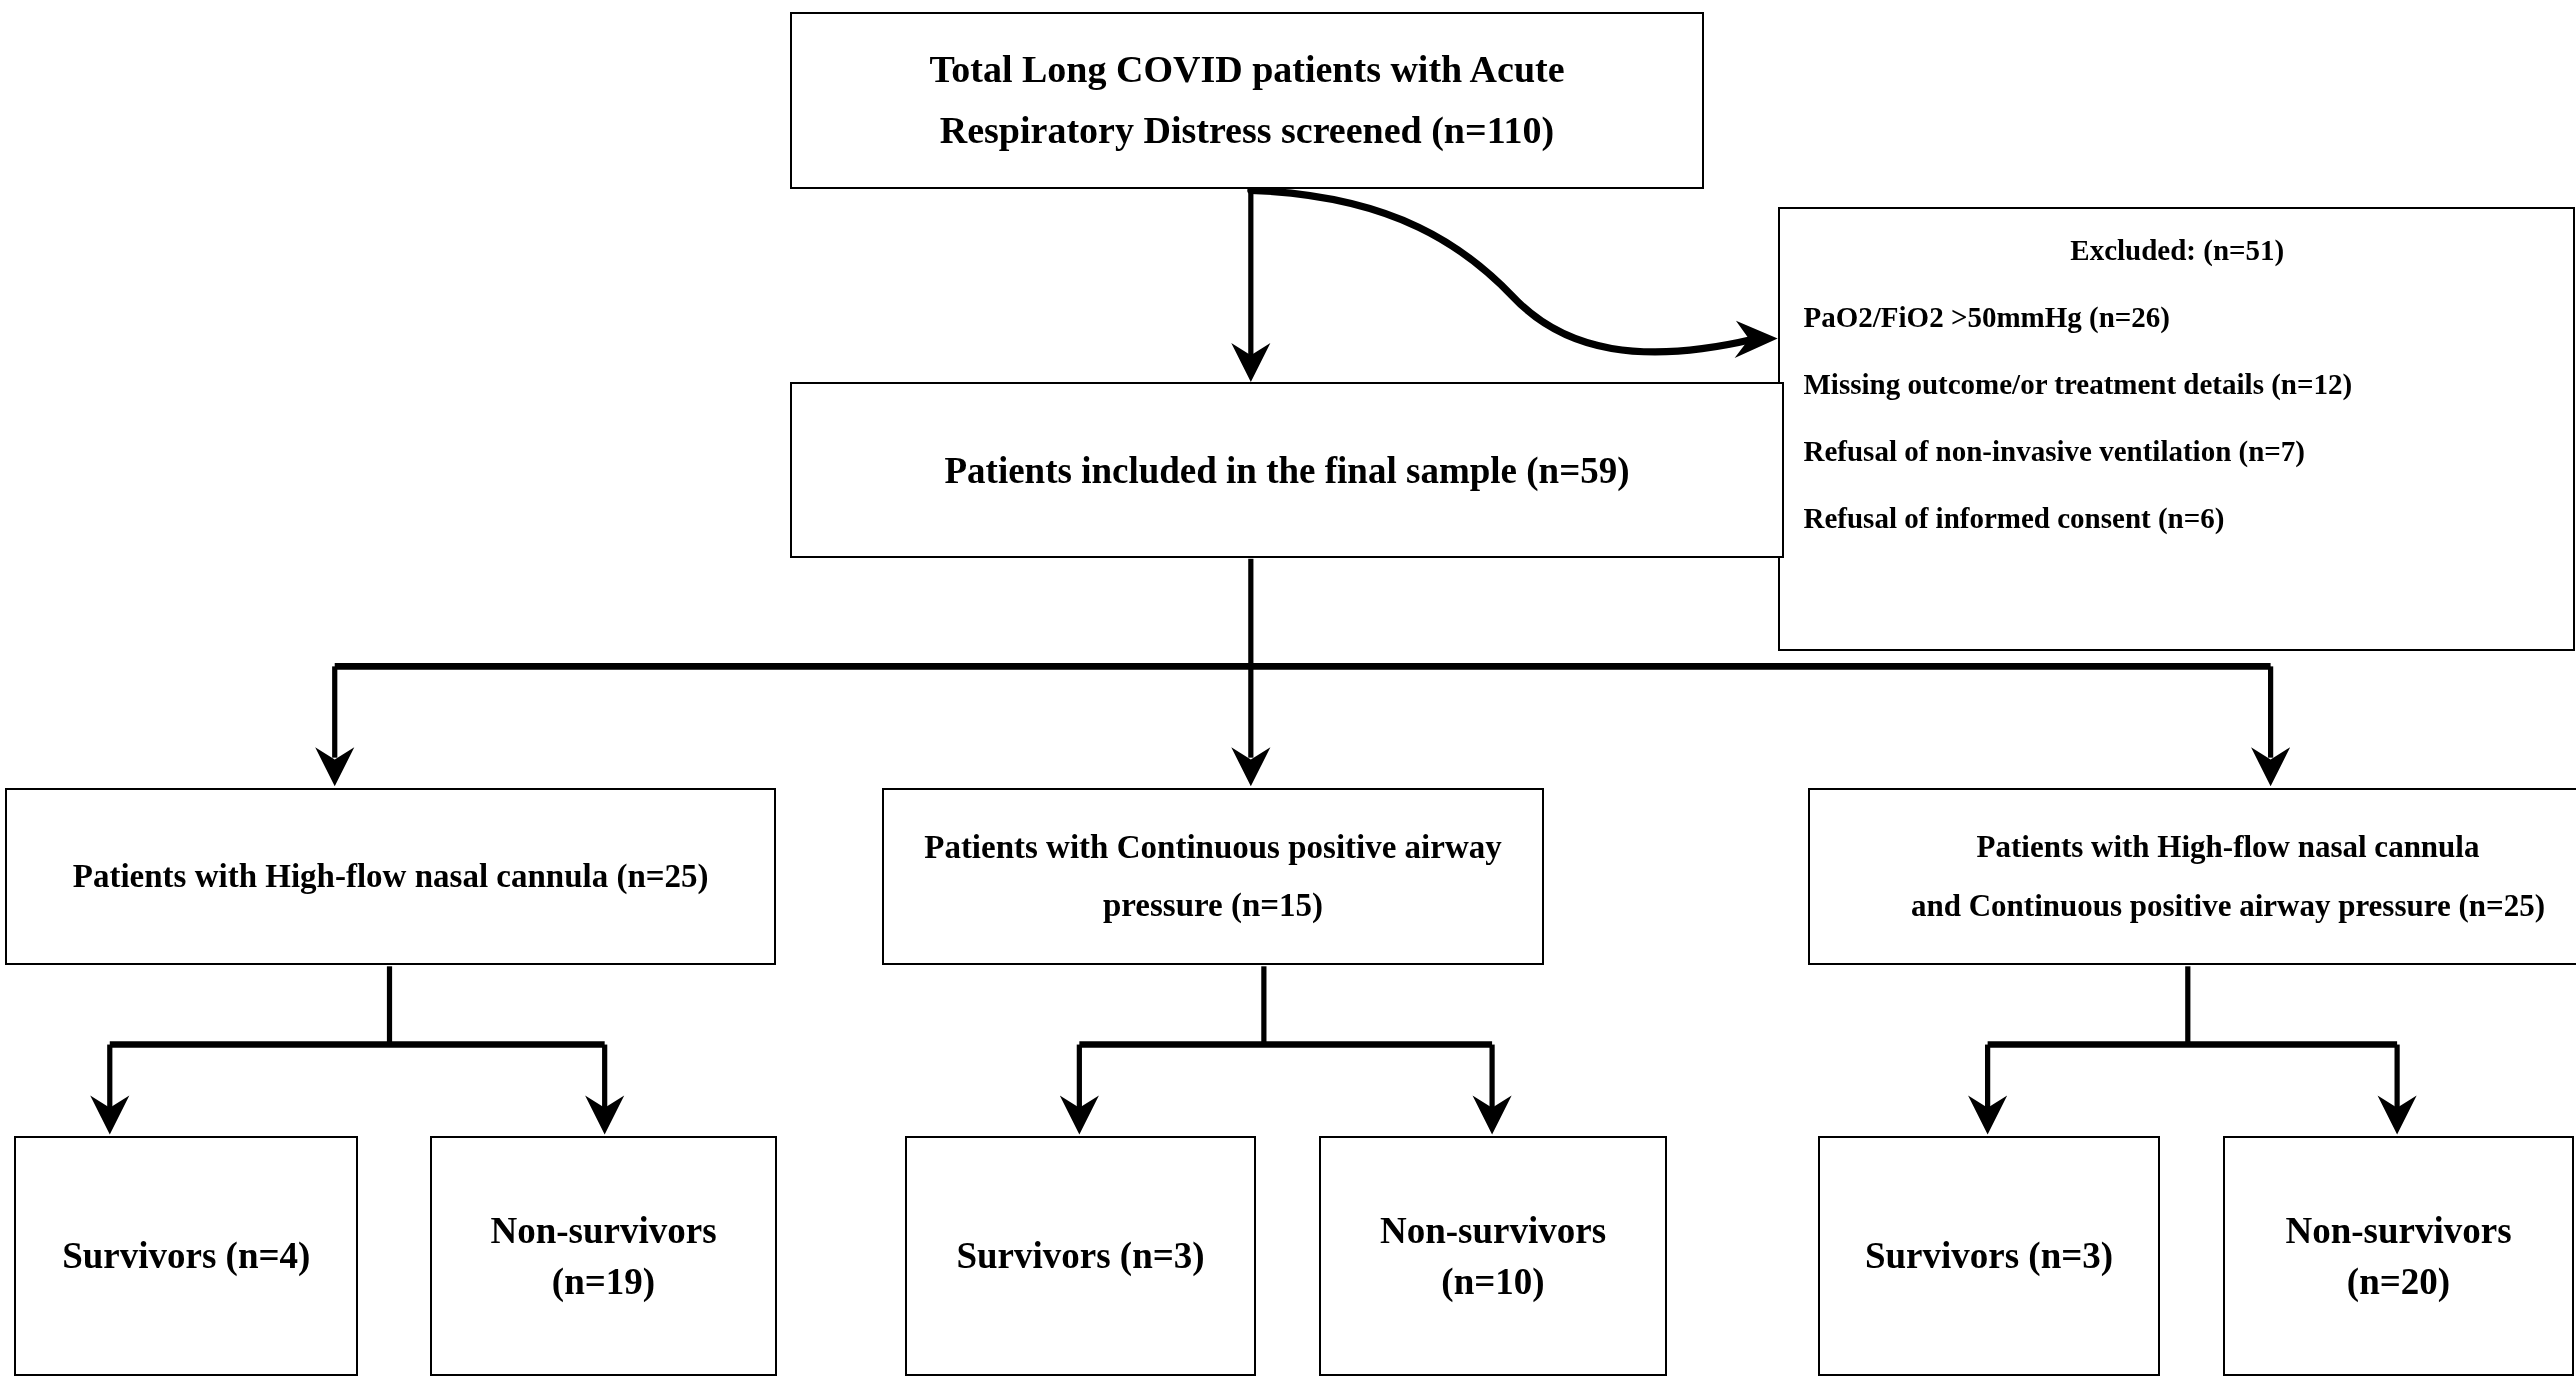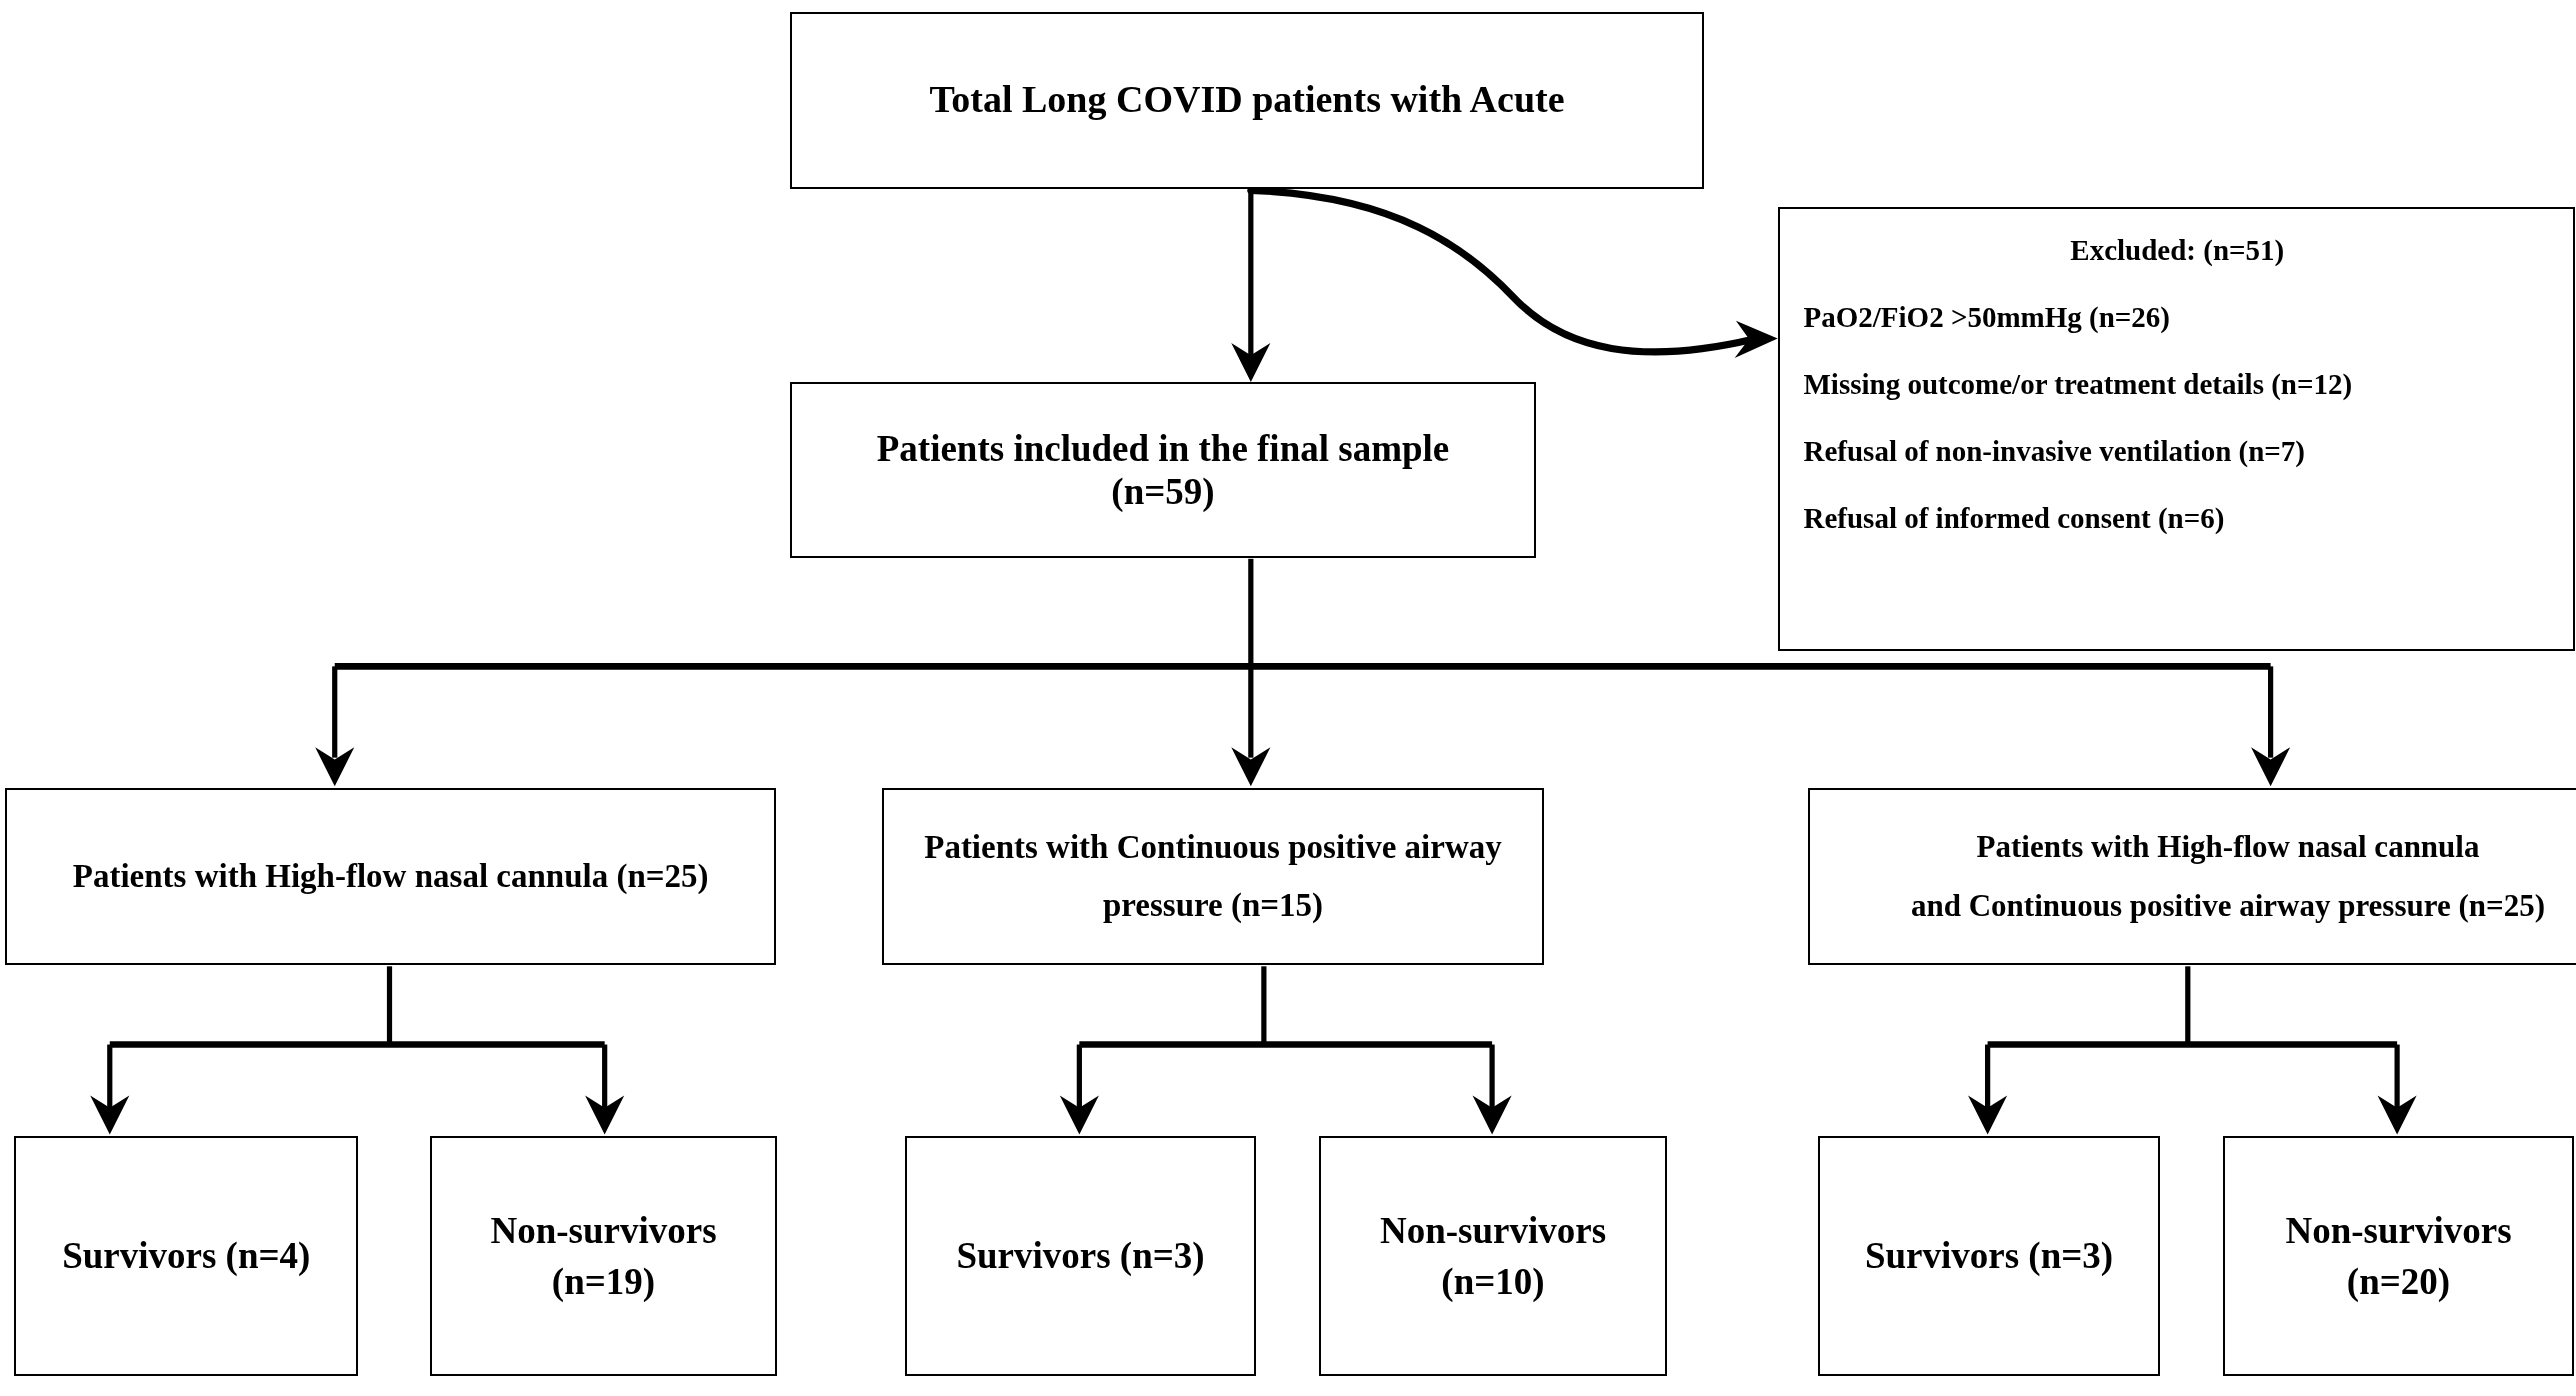--- a/index.html
+++ b/index.html
@@ -56,21 +56,21 @@
     text-align: center;
     margin-bottom: 38px;
   }
   #box-excluded .ex-item {
     display: block;
     margin-bottom: 38px;
   }
   #box-excluded .ex-item:last-child { margin-bottom: 9px; }
 
   #box-included {
-    left: 790px; top: 382px; width: 746px; height: 176px;
+    left: 790px; top: 382px; width: 994px; height: 176px;
     font-size: 37px;
   }
   #box-arm-hfnc {
     left: 5.2px; top: 788px; width: 771px; height: 177px;
     font-size: 33px; line-height: 1.75;
   }
   #box-arm-cpap {
     left: 882px; top: 788px; width: 662px; height: 177px;
     font-size: 33px; line-height: 1.75;
   }
@@ -146,20 +146,21 @@
       <line x1="3048" y1="1602" x2="3048" y2="1700" stroke="#000" stroke-width="8"></line>
       <line x1="3676" y1="1602" x2="3676" y2="1700" stroke="#000" stroke-width="8"></line>
       <polygon points="3048,1740 3018,1680 3048,1699 3078,1680" fill="#000"></polygon>
       <polygon points="3676,1740 3646,1680 3676,1699 3706,1680" fill="#000"></polygon>
     </g>
   </svg>
 
   <div class="box" id="box-screened">
     <div class="inner">
       <span class="line">Total Long COVID patients with Acute</span>
+      <span class="line">Respiratory Distress screened (n=110)</span>
     </div>
   </div>
 
   <div class="box" id="box-excluded">
     <div class="inner">
       <span class="ex-title">Excluded: (n=51)</span>
       <span class="ex-item">PaO2/FiO2 &gt;50mmHg (n=26)</span>
       <span class="ex-item">Missing outcome/or treatment details (n=12)</span>
       <span class="ex-item">Refusal of non-invasive ventilation (n=7)</span>
       <span class="ex-item">Refusal of informed consent (n=6)</span>

